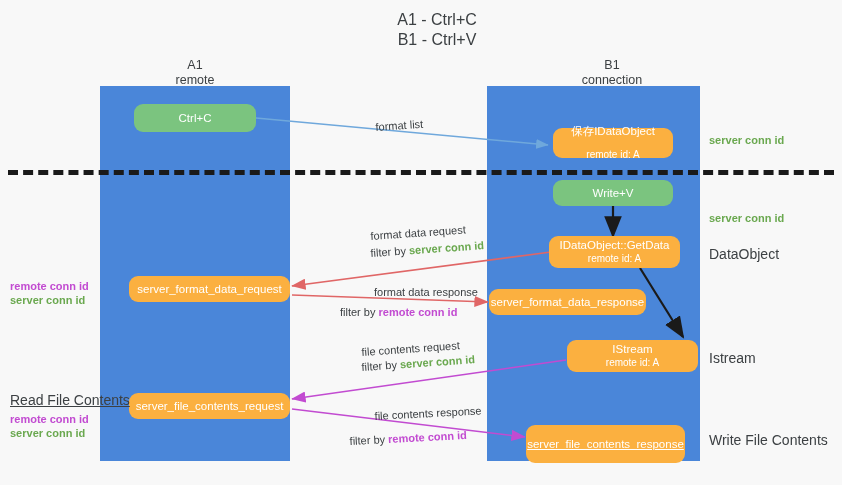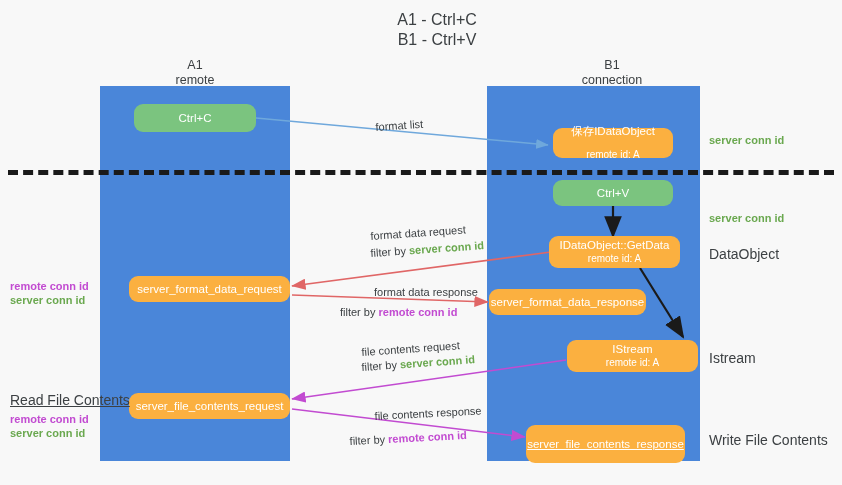--- a/index.html
+++ b/index.html
@@ -156,21 +156,21 @@
   <div class="node green" style="left:134px; top:104px; width:122px; height:28px;">
     <div>Ctrl+C</div>
   </div>
 
   <div class="node orange" style="left:553px; top:128px; width:120px; height:30px;gap:10px;">
     <div>保存IDataObject</div>
     <div class="l2">remote id: A</div>
   </div>
 
   <div class="node green" style="left:553px; top:180px; width:120px; height:26px;">
-    <div>Ctrl+V</div>
+    <div>Write+V</div>
   </div>
 
   <div class="node orange" style="left:549px; top:236px; width:131px; height:32px;">
     <div>IDataObject::GetData</div>
     <div class="l2">remote id: A</div>
   </div>
 
   <div class="node orange" style="left:129px; top:276px; width:161px; height:26px;">
     <div>server_format_data_request</div>
   </div>

